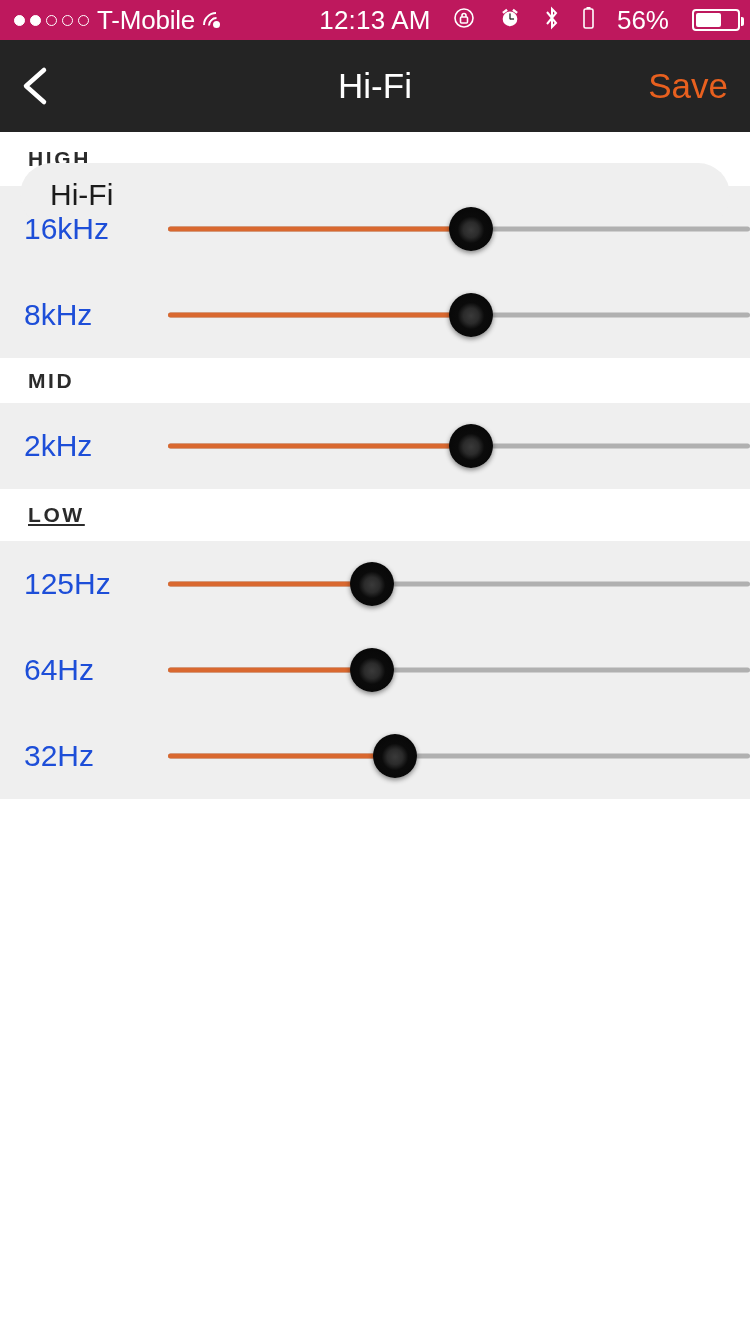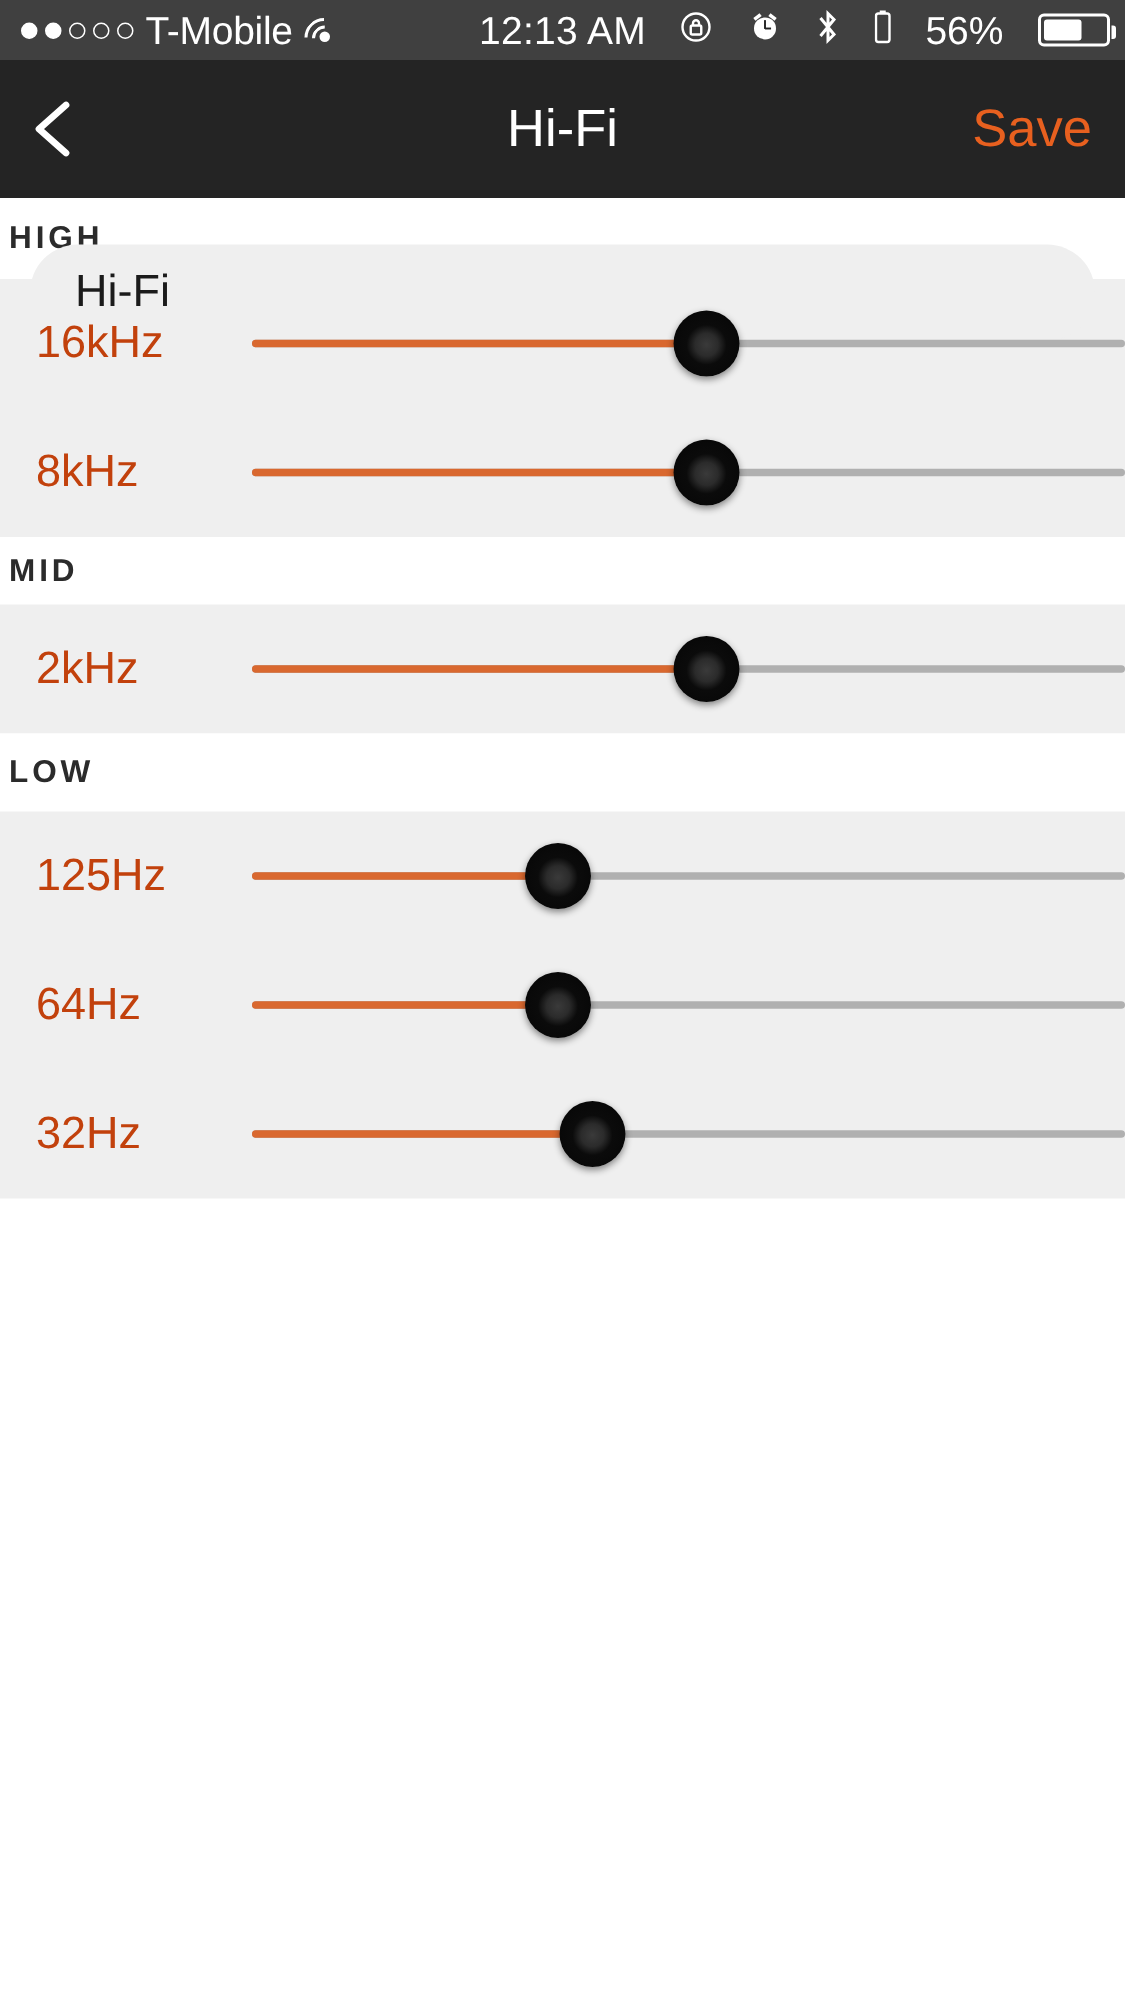--- a/index.html
+++ b/index.html
@@ -7,21 +7,21 @@
     width:750px; height:1334px;
     background:#ffffff;
     font-family:"Liberation Sans", sans-serif;
     overflow:hidden;
   }
   #app { position:relative; width:750px; height:1334px; background:#ffffff; }
 
   
   .statusbar {
     position:absolute; top:0; left:0; width:750px; height:40px;
-    background:#404040; color:#ffffff;
+    background:#be185d; color:#ffffff;
     display:flex; align-items:center;
   }
   .sb-left { position:absolute; left:14px; display:flex; align-items:center; gap:8px; }
   .dots { display:flex; align-items:center; gap:5px; }
   .dot { width:11px; height:11px; border-radius:50%; border:1.6px solid #ffffff; }
   .dot.filled { background:#ffffff; }
   .carrier { font-size:26px; letter-spacing:-0.2px; }
   .wifi { width:26px; height:20px; position:relative; }
   .wifi i { position:absolute; border:2.4px solid #fff; border-bottom-color:transparent;
             border-left-color:transparent; border-right-color:transparent; border-radius:50%; }
@@ -61,30 +61,30 @@
     background:#efefef; border-radius:32px;
     display:flex; align-items:center;
     padding-left:30px;
     color:#1b1b1b; font-size:30px;
   }
 
   .section-header {
     background:#ffffff;
     color:#2b2b2b;
     font-size:21px; font-weight:bold; letter-spacing:2.6px;
-    padding-left:6px;
+    padding-left:28px;
     display:flex; align-items:center;
   }
   .section-body { background:#efefef; }
 
   .slider-row { position:relative; height:86px; }
   .sl-label {
     position:absolute; left:24px; top:0; height:86px;
     display:flex; align-items:center;
-    color:#c2410c; font-size:30px;
+    color:#1d4ed8; font-size:30px;
   }
   .sl-track {
     position:absolute; left:168px; right:0; top:43px; height:5px;
     transform:translateY(-2.5px);
     background:#b0b0b0; border-radius:3px;
   }
   .sl-fill { position:absolute; left:0; top:0; height:5px; background:#d9682f; border-radius:3px; }
   .sl-thumb {
     position:absolute; top:43px; width:44px; height:44px;
     transform:translate(-50%,-50%);
@@ -188,21 +188,21 @@
         </div>
         <div class="section-body">
           <div class="slider-row">
             <div class="sl-label">2kHz</div>
             <div class="sl-track">
               <div class="sl-fill" style="width: 52%;"></div>
             </div>
             <div class="sl-thumb" style="left: calc(470.64px);"></div>
           </div>
         </div>
-        <div class="section-header" style="height: 52px;">
+        <div class="section-header" style="height: 52px; text-decoration: underline;">
           <span>LOW</span>
         </div>
         <div class="section-body">
           <div class="slider-row">
             <div class="sl-label">125Hz</div>
             <div class="sl-track">
               <div class="sl-fill" style="width: 35%;"></div>
             </div>
             <div class="sl-thumb" style="left: calc(371.7px);"></div>
           </div>

